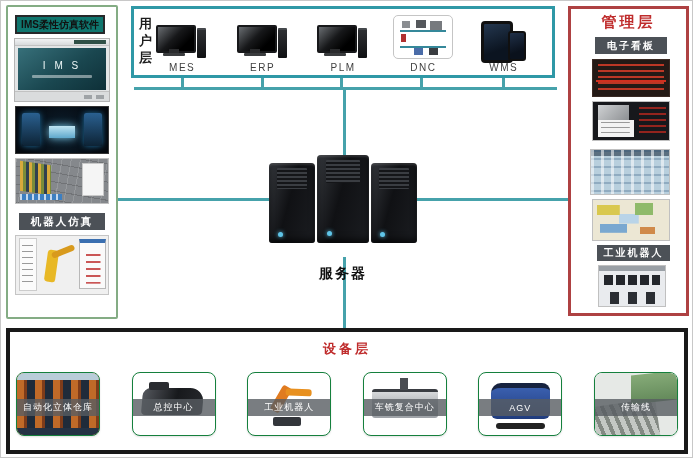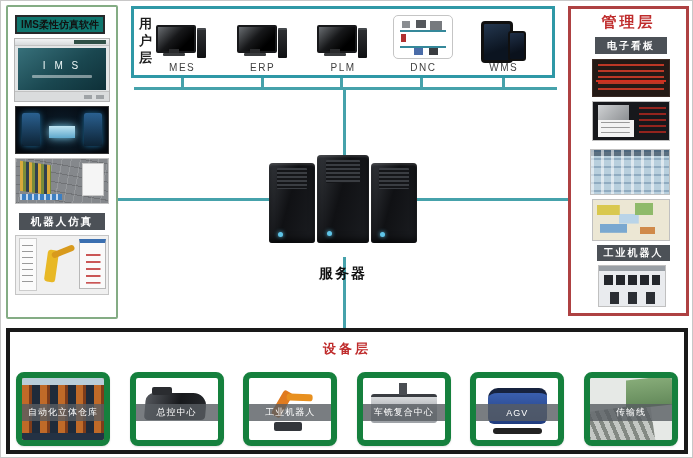--- a/index.html
+++ b/index.html
@@ -107,21 +107,21 @@
                        linear-gradient(#b9d4e8,#b9d4e8);
       background-size:30% 26%,24% 30%,36% 22%,20% 18%,26% 24%;
       background-position:8% 18%,72% 12%,14% 78%,78% 82%,46% 46%;
       background-repeat:no-repeat;}
   .img-room{background:linear-gradient(180deg,#9aa0a6 0 12%,#e9ebee 12%);}
   .img-room .p1{left:8%;right:8%;top:22%;height:26%;
       background:repeating-linear-gradient(90deg,#23262b 0 9px,#e9ebee 9px 12px);}
   .img-room .p2{left:10%;right:10%;bottom:6%;height:30%;
       background:repeating-linear-gradient(90deg,transparent 0 4px,#2b2e33 4px 13px,transparent 13px 18px);}
   
-  .card{position:relative;width:82px;height:62px;background:#fff;border:6px solid #15803d;border-radius:8px;
+  .card{position:relative;width:82px;height:62px;background:#fff;border:1px solid #15803d;border-radius:8px;
         overflow:hidden;box-shadow:0 1px 2px rgba(0,0,0,.12);}
   .card .img{position:absolute;left:0;top:0;right:0;bottom:0;}
   .band{position:absolute;left:-2px;right:-2px;top:26px;height:17px;background:rgba(88,92,98,.8);
         color:#fff;font-size:9px;letter-spacing:1px;display:flex;align-items:center;justify-content:center;z-index:3;white-space:nowrap;}
   .img-warehouse{background:linear-gradient(180deg,#b9cdd9 0 12%,transparent 12%),
       repeating-linear-gradient(90deg,#c06a28 0 7px,#7e3c1a 7px 10px,#1f2b3a 10px 18px);}
   .img-warehouse .p1{left:0;right:0;bottom:0;height:12%;background:#243244;}
   .img-lathe .p1{left:12%;top:24%;width:74%;height:44%;transform:skewX(-5deg);border-radius:8px 14px 4px 4px;
       background:linear-gradient(100deg,#55585e,#17191c 55%,#26282c);}
   .img-lathe .p2{left:20%;top:14%;width:24%;height:14%;background:#2a2c30;border-radius:2px;}

